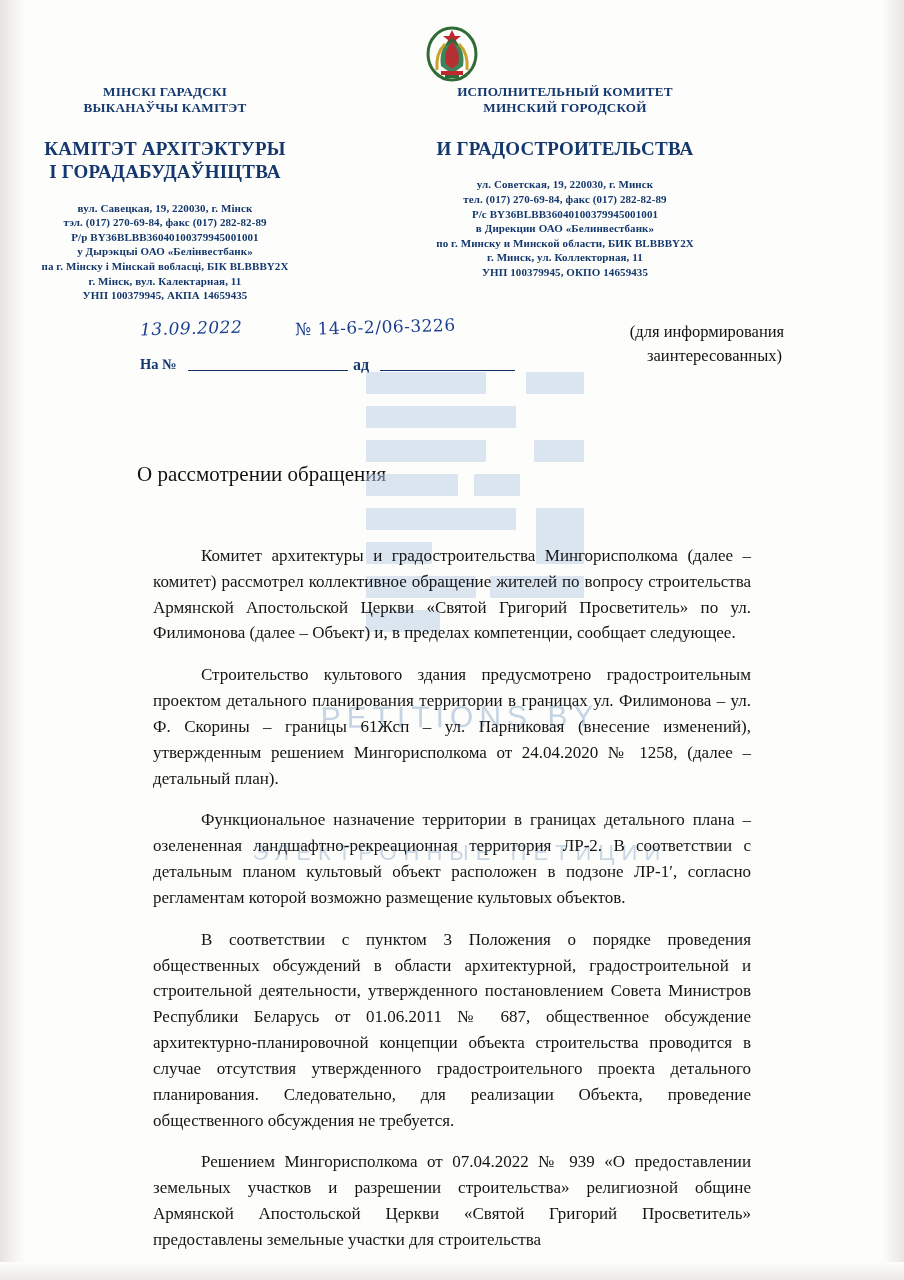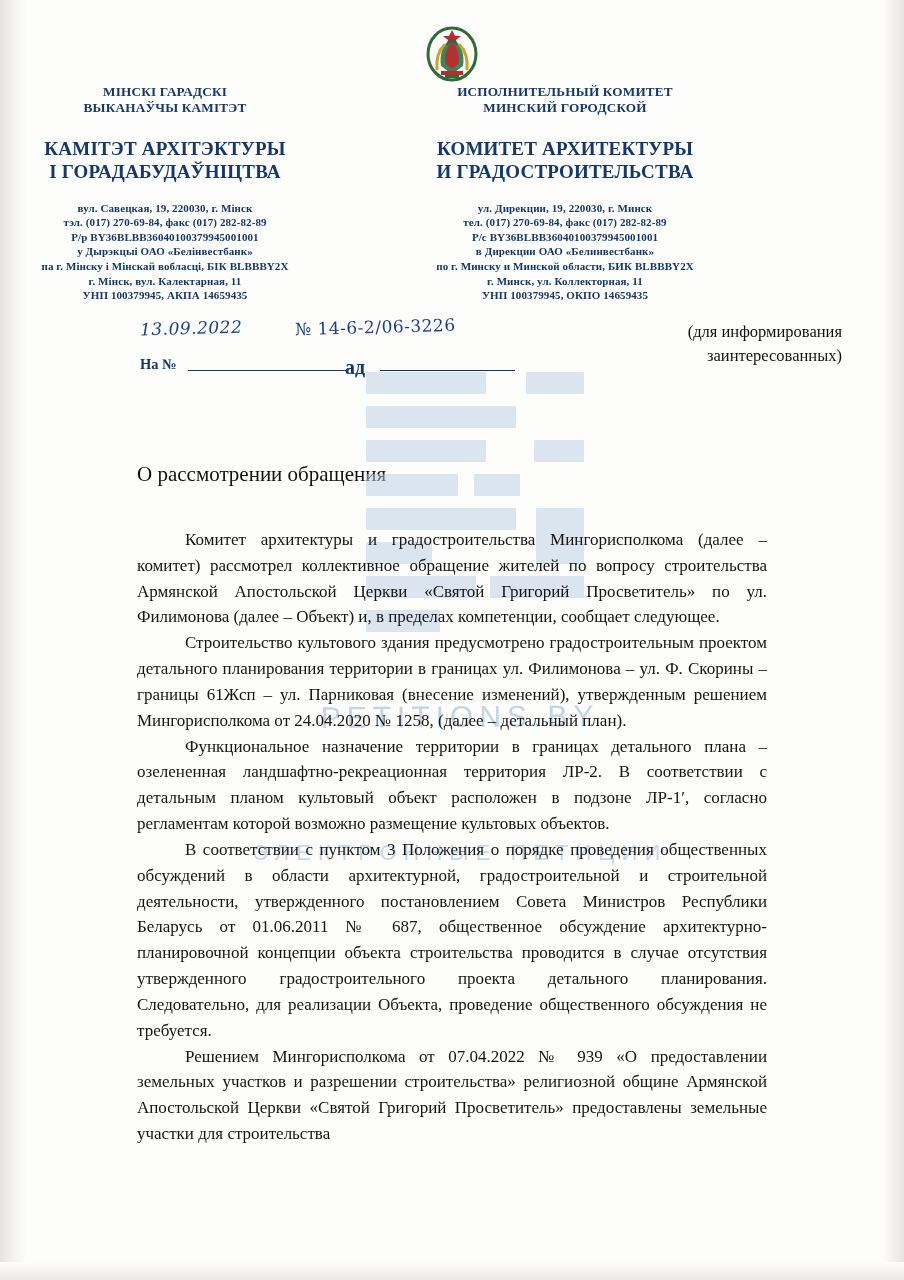--- a/index.html
+++ b/index.html
@@ -105,31 +105,31 @@
   }
   .rule {
     position: absolute;
     border-bottom: 1.4px solid #14386e;
     height: 0;
   }
   .rule-1 { left: 48px; top: 52px; width: 160px; }
   .rule-2 { left: 240px; top: 52px; width: 135px; }
   .ad-label {
     position: absolute;
-    left: 205px; top: 38px;
-    font-size: 20px; font-weight: bold;
+    left: 213px; top: 38px;
+    font-size: 16px; font-weight: bold;
   }
   .addressee {
     position: absolute;
     top: 320px; right: 62px;
     width: 270px;
     font-size: 16.5px;
     line-height: 1.45;
     color: #111;
-    text-align: right;
+    text-align: center;
   }
   .addressee .line2 { margin-left: 15px; }
 
   
   .subject {
     position: absolute;
     left: 137px; top: 462px;
     font-size: 21px;
     color: #111;
   }
@@ -176,21 +176,21 @@
     position: absolute;
     left: 137px; top: 527px;
     width: 630px;
     font-size: 17px;
     line-height: 1.52;
     color: #141414;
     text-align: justify;
     text-justify: inter-word;
   }
   .body-text p {
-    margin: 0;
+    margin: 16px;
     text-indent: 48px;
   }
   .body-text p + p { margin-top: 0px; }
 </style>
 </head>
 <body>
 
 <div class="page">
 
   <div class="scan-edge-left"></div>
@@ -226,25 +226,24 @@
         <div>па г. Мінску і Мінскай вобласці, БIК BLBBBY2X</div>
         <div>г. Мінск, вул. Калектарная, 11</div>
         <div>УНП 100379945, АКПА 14659435</div>
       </div>
     </div>
 
     <div class="hdr-col">
       <div class="hdr-small">ИСПОЛНИТЕЛЬНЫЙ КОМИТЕТ</div>
       <div class="hdr-small">МИНСКИЙ ГОРОДСКОЙ</div>
       <div class="hdr-big">
-        <div>КОМИТЕТ АРХИТЕКТУРЫ</div>
         <div>И ГРАДОСТРОИТЕЛЬСТВА</div>
       </div>
       <div class="hdr-addr">
-        <div>ул. Дирекции, 19, 220030, г. Минск</div>
+        <div>ул. Советская, 19, 220030, г. Минск</div>
         <div>тел. (017) 270-69-84, факс (017) 282-82-89</div>
         <div>Р/с BY36BLBB36040100379945001001</div>
         <div>в Дирекции ОАО «Белинвестбанк»</div>
         <div>по г. Минску и Минской области, БИК BLBBBY2X</div>
         <div>г. Минск, ул. Коллекторная, 11</div>
         <div>УНП 100379945, ОКПО 14659435</div>
       </div>
     </div>
   </div>
 

